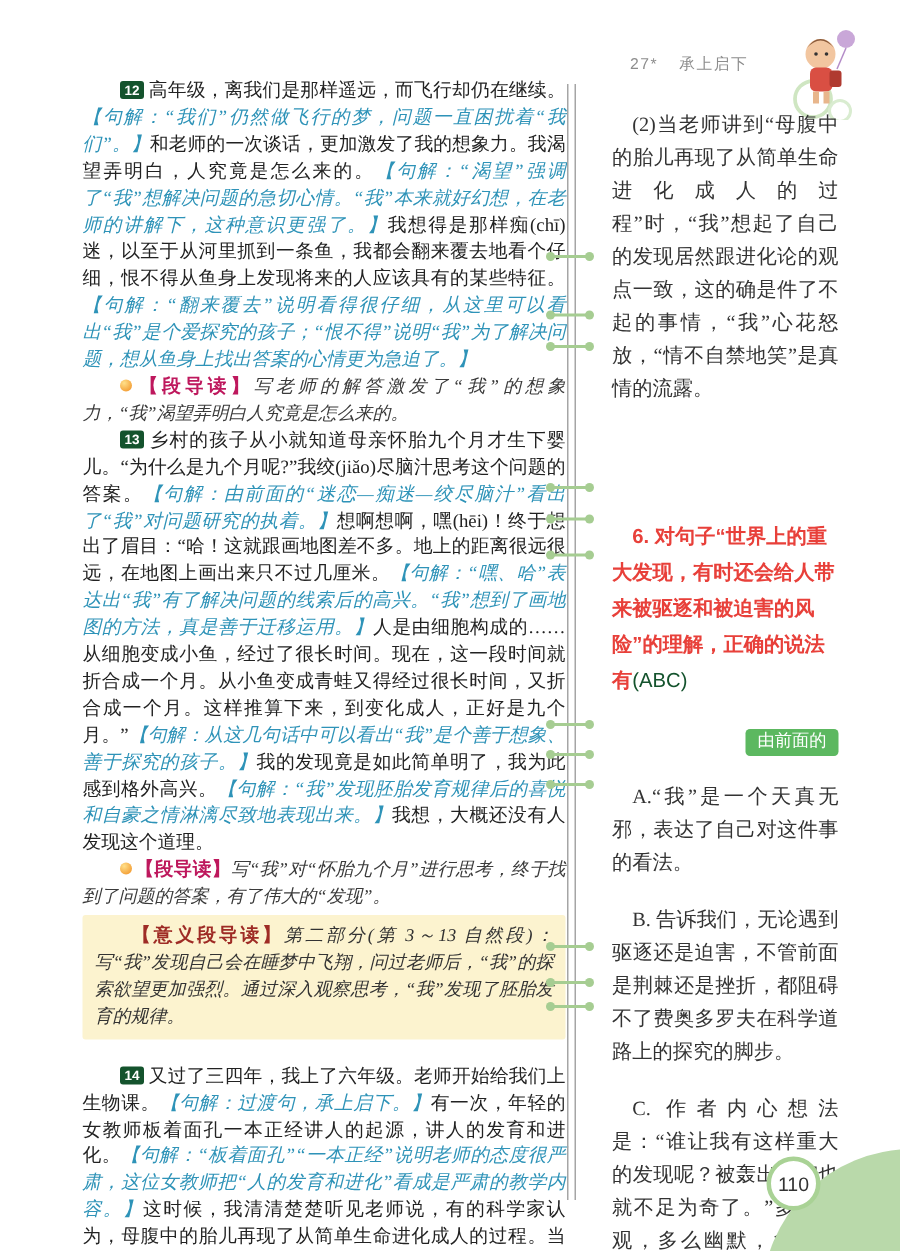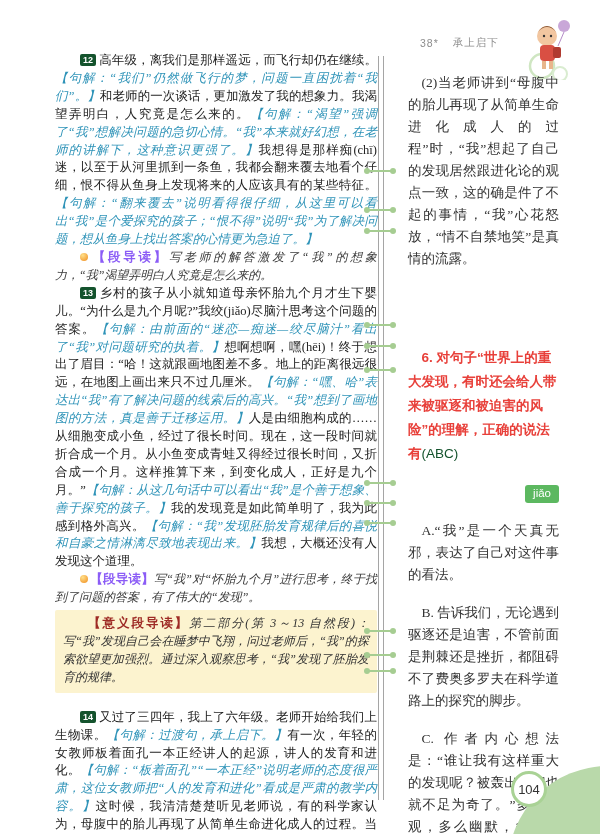--- a/index.html
+++ b/index.html
@@ -14,21 +14,21 @@
            text-align:justify;color:#222;}
   .leftcol p{margin:0;text-indent:2em;}
   .pnum{display:inline-block;background:#14532d;color:#fff;font-family:"Liberation Sans","DejaVu Sans",sans-serif;
         font-size:9px;font-weight:bold;line-height:12px;padding:0 3px;border-radius:2px;margin-right:3px;
         text-indent:0;vertical-align:1px;}
   .txt{color:#222;}
   .ann{color:#2e93b8;font-style:italic;}
   .daodu{margin:0;text-indent:2em;}
   .dot{display:inline-block;width:8px;height:8px;border-radius:50%;
        background:radial-gradient(circle at 35% 30%,#ffe08a,#f08c1e);margin-right:2px;}
-  .dlabel{color:#8b5cf6;font-weight:bold;}
+  .dlabel{color:#be185d;font-weight:bold;}
   .dtext{color:#3a3a3a;font-style:italic;font-size:12px;}
   .ybox{background:#fcf3cf;padding:5px 8px 6px;margin:3px 0 16px;border-radius:2px;text-indent:2em;}
   .ylabel{color:#9e2b25;font-weight:bold;}
   .ytext{color:#333;font-style:italic;font-size:12px;}
   
   .divider{position:absolute;left:378px;top:56px;height:744px;width:4px;
            border-left:1px solid #a5a5a5;border-right:1px solid #a5a5a5;}
   .conn{position:absolute;left:364px;width:32px;height:6px;}
   .conn i{position:absolute;display:block;background:#a6cd92;}
   .conn .dl{left:0;top:0;width:6px;height:6px;border-radius:50%;}
@@ -51,21 +51,21 @@
   .pbadge{position:absolute;left:511px;top:771px;width:30px;height:30px;border-radius:50%;
           background:#fff;border:3px solid #a9d295;display:flex;align-items:center;justify-content:center;
           font-family:"Liberation Sans","DejaVu Sans",sans-serif;font-size:13px;color:#333;}
 </style>
 </head>
 <body>
 
 <div class="page">
 
   <div class="hdr">
-    <span>38*</span>
+    <span>27*</span>
     <span>承上启下</span>
   </div>
 
   <svg class="mascot" width="58" height="66" viewBox="0 0 58 66">
     <circle cx="22" cy="52" r="12" fill="none" stroke="#cfe6c2" stroke-width="2.5"></circle>
     <circle cx="40" cy="60" r="7" fill="none" stroke="#d9ecd0" stroke-width="2"></circle>
     <circle cx="44" cy="12" r="6" fill="#c9a7d8"></circle>
     <line x1="44" y1="18" x2="38" y2="32" stroke="#b48cc8" stroke-width="1"></line>
     <circle cx="27" cy="22" r="10" fill="#f2c6a0"></circle>
     <path d="M18 18 Q27 8 36 18 Q32 12 27 12 Q22 12 18 18 Z" fill="#8a5a3a"></path>
@@ -146,26 +146,26 @@
       <div class="conn" style="top: 668px;">
         <i class="dl"></i>
         <i class="ln"></i>
         <i class="dr"></i>
       </div>
     </div>
 
   <div class="rightcol" id="rightCol">
       <p class="rans">(2)当老师讲到“母腹中的胎儿再现了从简单生命进化成人的过程”时，“我”想起了自己的发现居然跟进化论的观点一致，这的确是件了不起的事情，“我”心花怒放，“情不自禁地笑”是真情的流露。</p>
       <p class="rq gap-q6"><span>6. 对句子“世界上的重大发现，有时还会给人带来被驱逐和被迫害的风险”的理解，正确的说法有</span><span class="qa">(ABC)</span></p>
-      <p class="badge-row"><span class="badge">jiǎo</span></p>
+      <p class="badge-row"><span class="badge">由前面的</span></p>
       <p class="rans">A.“我”是一个天真无邪，表达了自己对这件事的看法。</p>
       <p class="rans">B. 告诉我们，无论遇到驱逐还是迫害，不管前面是荆棘还是挫折，都阻碍不了费奥多罗夫在科学道路上的探究的脚步。</p>
       <p class="rans">C. 作者内心想法是：“谁让我有这样重大的发现呢？被轰出教室也就不足为奇了。”多么乐观，多么幽默，多么顽强！</p>
       <p class="rq gap-q7"><span>7. 从“我”的发现和发现的过程中，你觉得“我”是一个怎样的孩子？</span></p>
       <p class="rans">“我”是个善于想象、</p>
     </div>
 
   <div class="dome"></div>
   <div class="pbadge">
-    <span>104</span>
+    <span>110</span>
   </div>
 
 </div>
 
 </body></html>

